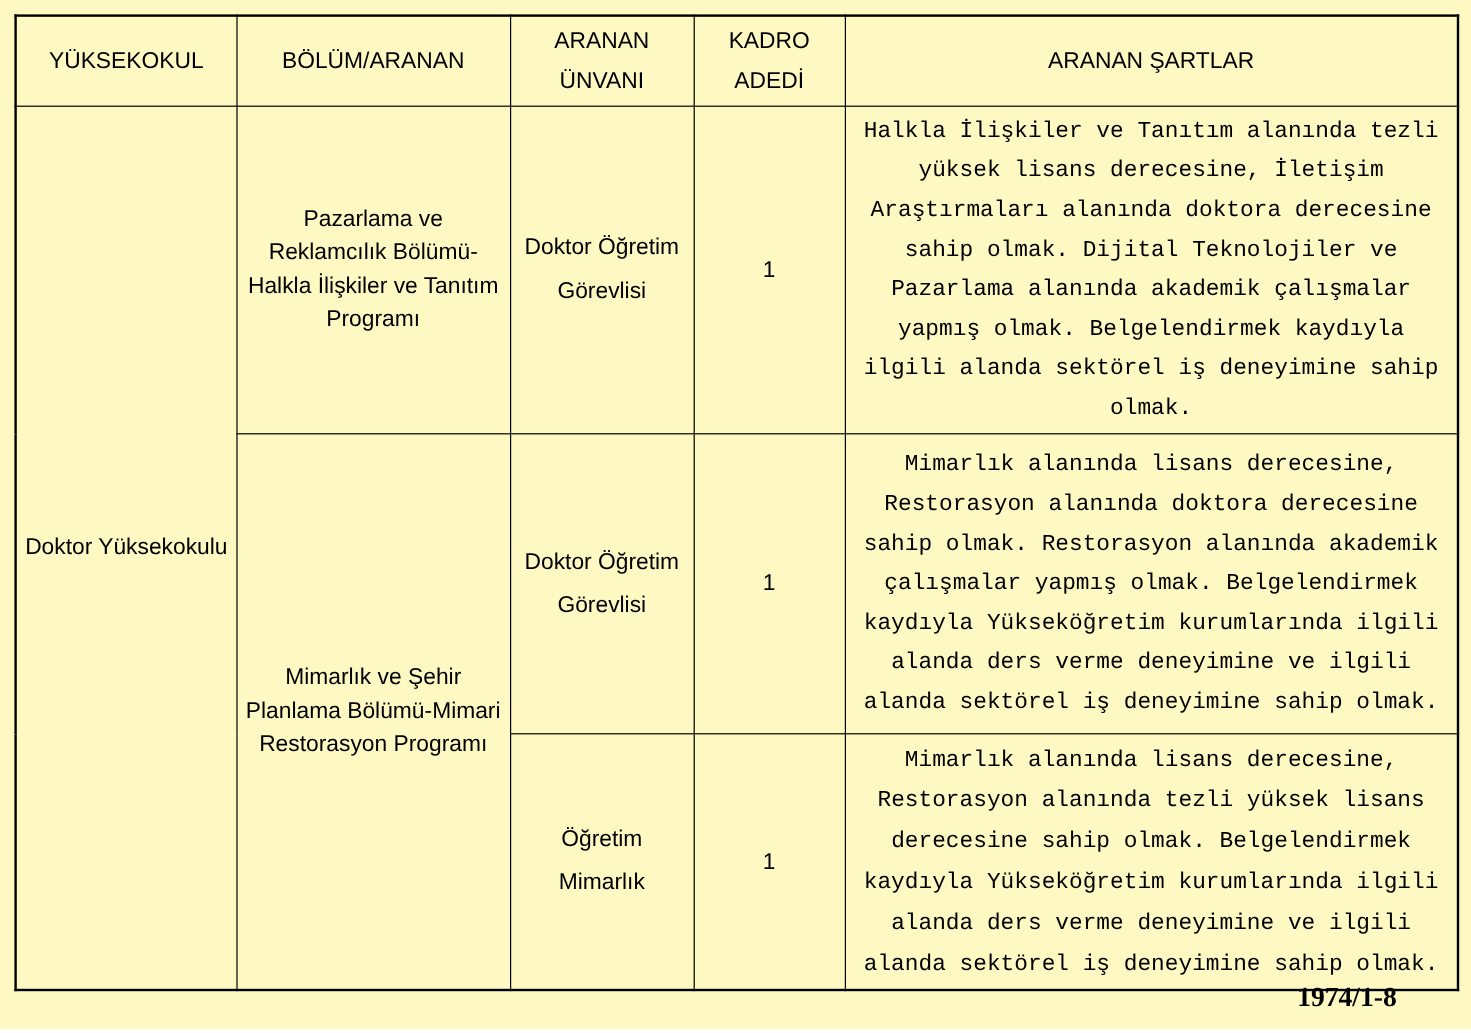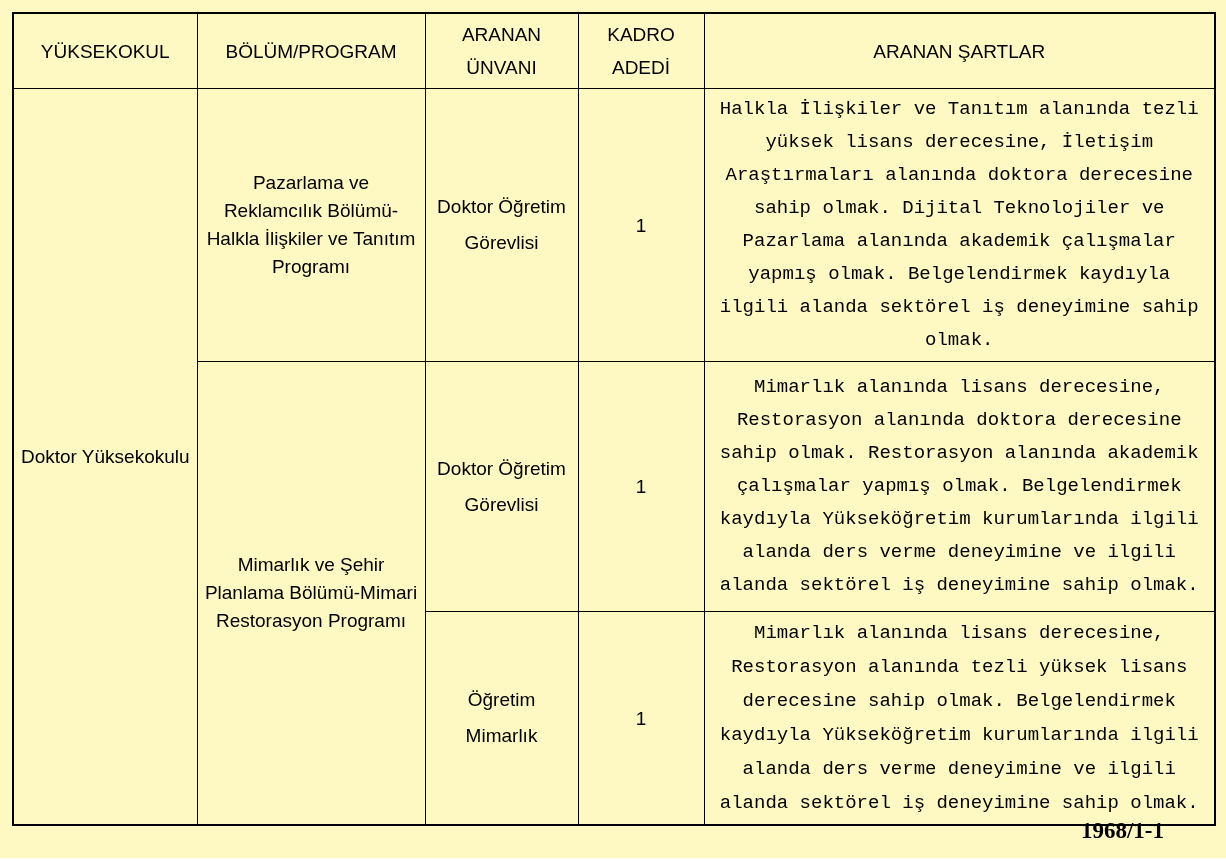--- a/index.html
+++ b/index.html
@@ -93,21 +93,21 @@
     <colgroup>
       <col style="width:184px">
       <col style="width:228px">
       <col style="width:153px">
       <col style="width:126px">
       <col style="width:511px">
     </colgroup>
     <thead>
       <tr class="header-row">
         <th>YÜKSEKOKUL</th>
-        <th>BÖLÜM/PROGRAM</th>
+        <th>BÖLÜM/ARANAN</th>
         <th class="col-unvan-h">ARANAN ÜNVANI</th>
         <th class="col-adet-h">KADRO ADEDİ</th>
         <th>ARANAN ŞARTLAR</th>
       </tr>
     </thead>
     <tbody>
       <tr class="body-row-1">
         <td class="cell-yuksekokul" rowspan="3">Doktor Yüksekokulu</td>
         <td class="cell-bolum">Pazarlama ve Reklamcılık Bölümü-Halkla İlişkiler ve Tanıtım Programı</td>
         <td class="cell-unvan">Doktor Öğretim Görevlisi</td>
@@ -121,15 +121,15 @@
         <td class="cell-sartlar">Mimarlık alanında lisans derecesine, Restorasyon alanında doktora derecesine sahip olmak. Restorasyon alanında akademik çalışmalar yapmış olmak. Belgelendirmek kaydıyla Yükseköğretim kurumlarında ilgili alanda ders verme deneyimine ve ilgili alanda sektörel iş deneyimine sahip olmak.</td>
       </tr>
       <tr class="body-row-3">
         <td class="cell-unvan">Öğretim Mimarlık</td>
         <td class="cell-adet">1</td>
         <td class="cell-sartlar tight">Mimarlık alanında lisans derecesine, Restorasyon alanında tezli yüksek lisans derecesine sahip olmak. Belgelendirmek kaydıyla Yükseköğretim kurumlarında ilgili alanda ders verme deneyimine ve ilgili alanda sektörel iş deneyimine sahip olmak.</td>
       </tr>
     </tbody>
   </table>
 
-  <div class="footer-ref">1968/1-1</div>
+  <div class="footer-ref">1974/1-8</div>
 
 </div>
 
 </body></html>

